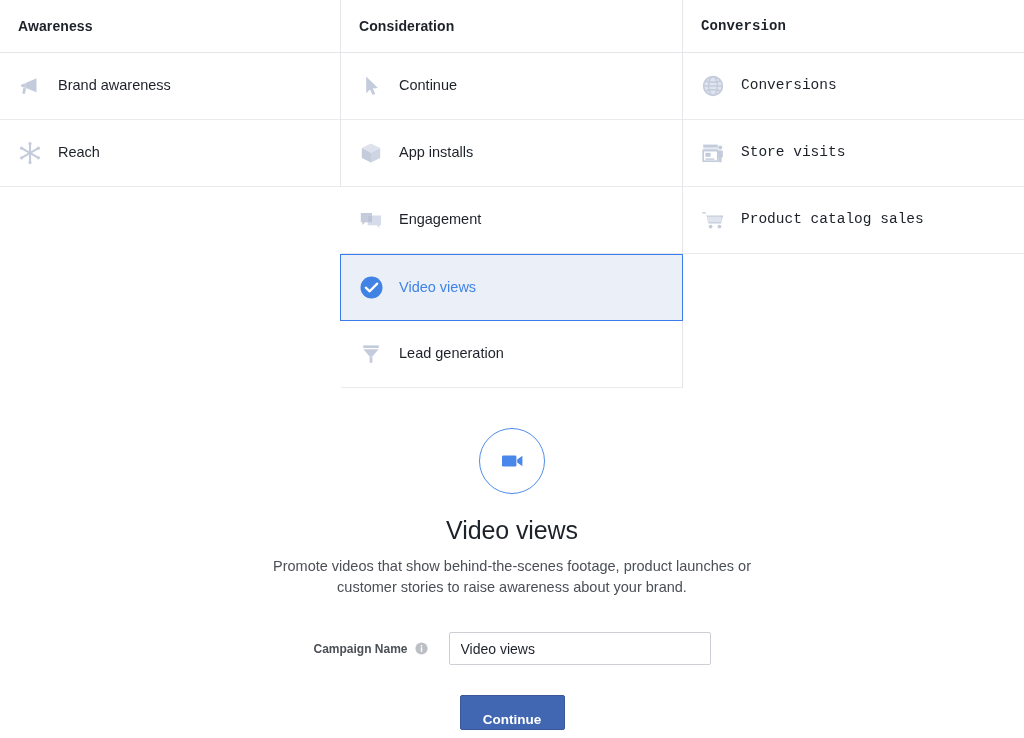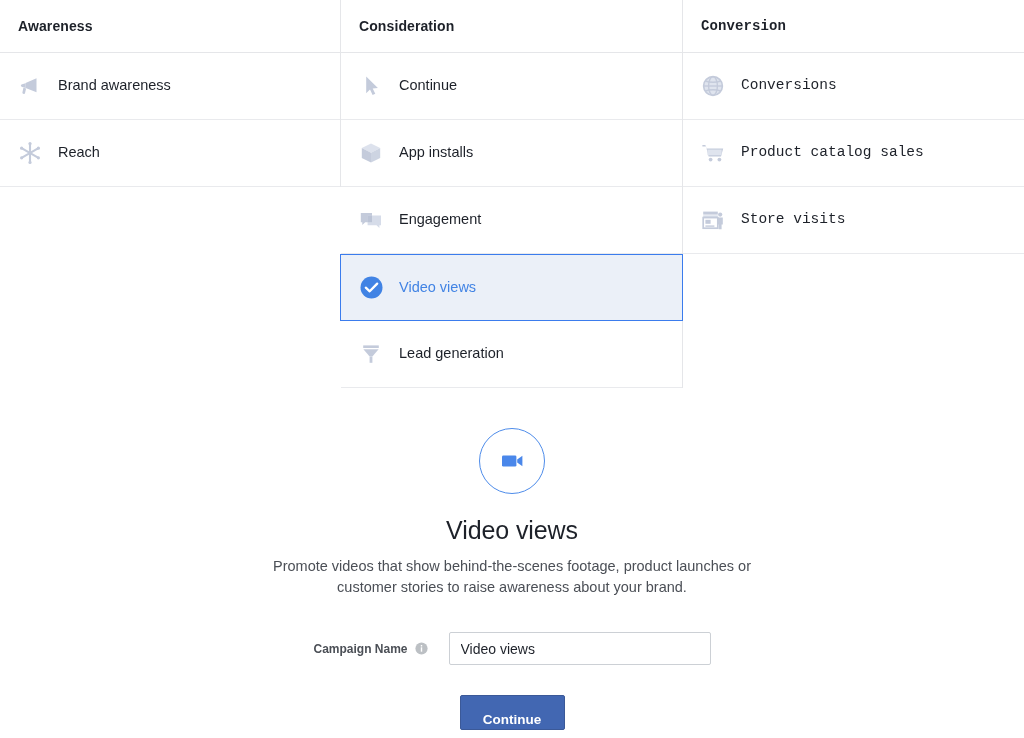--- a/index.html
+++ b/index.html
@@ -290,42 +290,42 @@
             <path d="M5.2 18.0 Q13 15.4 20.8 18.0"></path>
           </g>
         </svg>
       </span>
       <span class="obj-label">Conversions</span>
     </div>
 
     <div class="objective-row">
       <span class="obj-icon">
         <svg width="26" height="26" viewBox="0 0 26 26">
-          <path d="M2.4 5.0 L5.4 5.0 L6.4 8.4 L23.2 8.4 L21.0 16.4 L8.6 16.4 L6.0 6.6 L2.4 6.6 Z" fill="#c4cbdb"></path>
-          <rect x="7.4" y="9.6" width="14.2" height="5.6" fill="#dfe4ee"></rect>
-          <circle cx="10.6" cy="19.6" r="1.9" fill="#c4cbdb"></circle>
-          <circle cx="19.4" cy="19.6" r="1.9" fill="#c4cbdb"></circle>
-        </svg>
-      </span>
-      <span class="obj-label">Product catalog sales</span>
-    </div>
-
-    <div class="objective-row">
-      <span class="obj-icon">
-        <svg width="26" height="26" viewBox="0 0 26 26">
           <rect x="3.2" y="4.6" width="14.6" height="3.0" fill="#c4cbdb"></rect>
           <rect x="3.2" y="8.4" width="14.6" height="1.6" fill="#d6dce9"></rect>
           <rect x="3.2" y="10.6" width="14.6" height="10.6" fill="none" stroke="#c4cbdb" stroke-width="1.7"></rect>
           <rect x="5.4" y="12.8" width="5.2" height="4.0" fill="#c4cbdb"></rect>
           <rect x="5.4" y="18.4" width="9.0" height="1.4" fill="#c4cbdb"></rect>
           <circle cx="20.2" cy="7.6" r="2.1" fill="#c4cbdb"></circle>
           <path d="M17.6 10.6 L22.8 10.6 L22.8 17.6 L21.6 17.6 L21.6 22.2 L18.8 22.2 L18.8 17.6 L17.6 17.6 Z" fill="#c4cbdb"></path>
         </svg>
       </span>
       <span class="obj-label">Store visits</span>
+    </div>
+
+    <div class="objective-row">
+      <span class="obj-icon">
+        <svg width="26" height="26" viewBox="0 0 26 26">
+          <path d="M2.4 5.0 L5.4 5.0 L6.4 8.4 L23.2 8.4 L21.0 16.4 L8.6 16.4 L6.0 6.6 L2.4 6.6 Z" fill="#c4cbdb"></path>
+          <rect x="7.4" y="9.6" width="14.2" height="5.6" fill="#dfe4ee"></rect>
+          <circle cx="10.6" cy="19.6" r="1.9" fill="#c4cbdb"></circle>
+          <circle cx="19.4" cy="19.6" r="1.9" fill="#c4cbdb"></circle>
+        </svg>
+      </span>
+      <span class="obj-label">Product catalog sales</span>
     </div>
   </div>
 </div>
 
 <div class="detail-panel">
   <div class="detail-badge">
     <svg width="34" height="34" viewBox="0 0 34 34">
       <rect x="7.0" y="11.4" width="14.4" height="11.2" rx="1.4" fill="#4a87ea"></rect>
       <path d="M22.2 15.6 L27.4 11.8 L27.4 22.2 L22.2 18.4 Z" fill="#4a87ea"></path>
     </svg>

